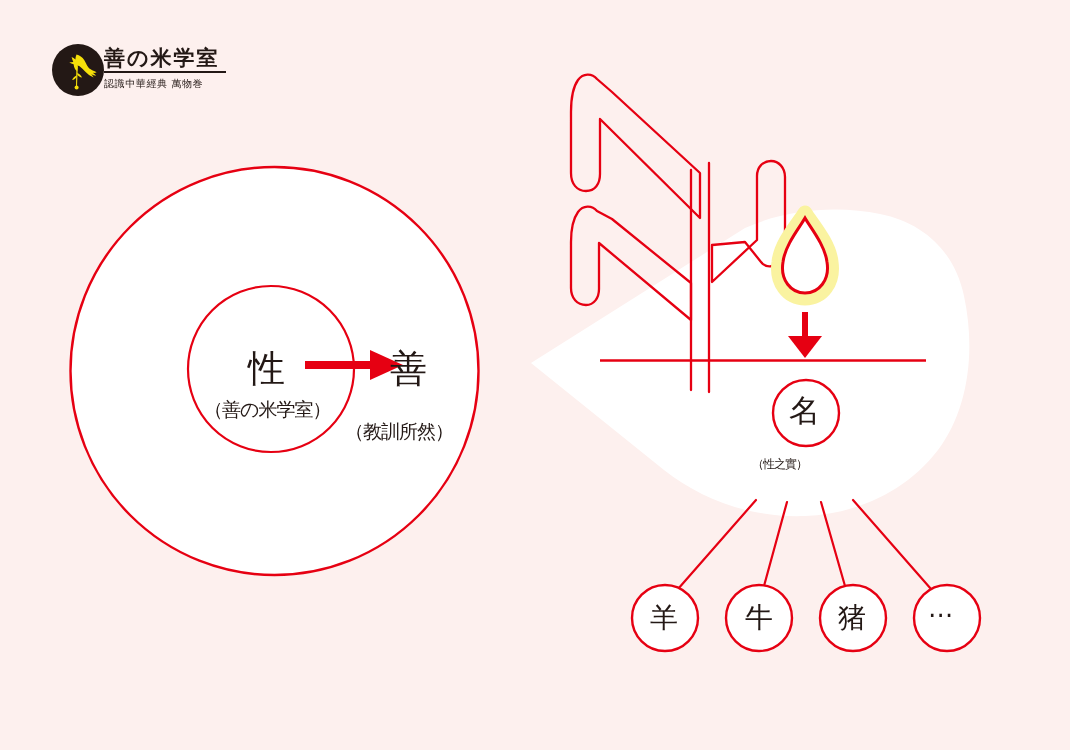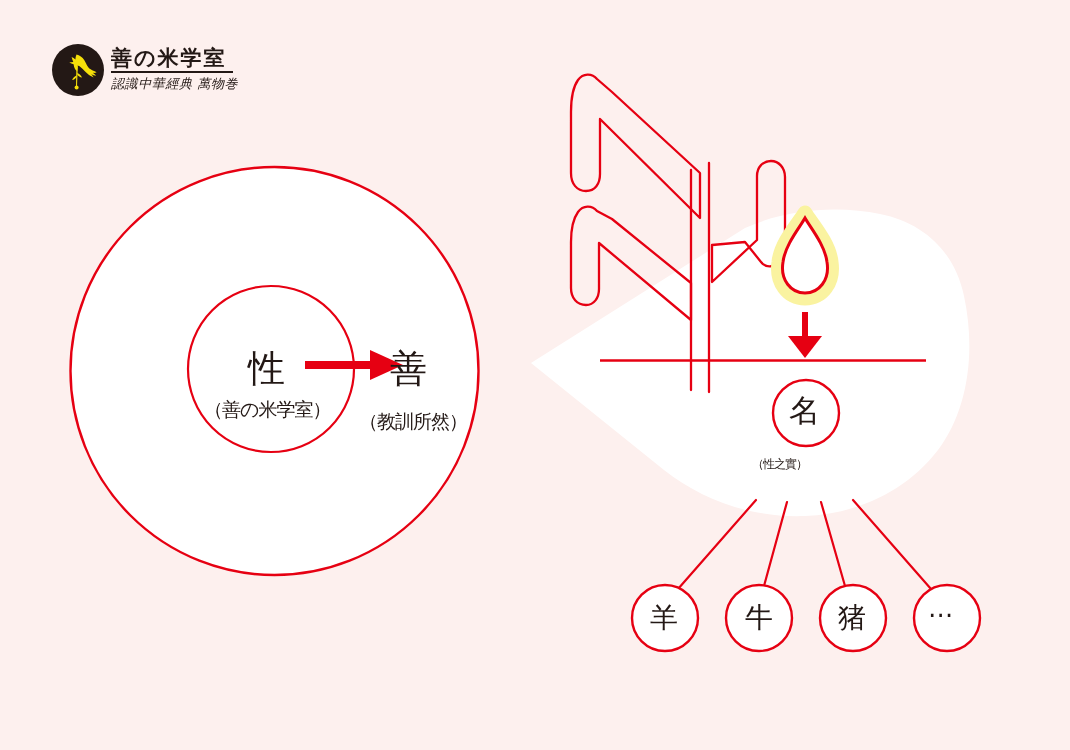--- a/index.html
+++ b/index.html
@@ -29,21 +29,20 @@
     top: 44px;
     display: flex;
     align-items: flex-start;
   }
   .logo-mark {
     width: 52px;
     height: 52px;
     flex: 0 0 52px;
   }
   .logo-text {
-    margin-left: 7px;
     margin-top: 2px;
     display: flex;
     flex-direction: column;
   }
   .logo-title {
     font-family: "DejaVu Serif", "Liberation Serif", serif;
     font-size: 21px;
     font-weight: bold;
     color: #231815;
     letter-spacing: 2px;
@@ -51,27 +50,26 @@
     white-space: nowrap;
   }
   .logo-rule {
     height: 2px;
     background: #231815;
     margin-top: 1px;
     width: 122px;
   }
   .logo-sub {
     font-family: "DejaVu Serif", "Liberation Serif", serif;
-    font-size: 13px;
+    font-size: 10px;
     color: #231815;
     letter-spacing: 0.6px;
     line-height: 15px;
     margin-top: 3px;
     white-space: nowrap;
-    font-style: italic;
   }
 
   
   .layer {
     position: absolute;
     left: 0;
     top: 0;
     width: 1070px;
     height: 750px;
   }
@@ -90,21 +88,21 @@
   }
   .paren-note {
     font-size: 19px;
     line-height: 22px;
     letter-spacing: -1px;
   }
 
   #xing-char  { left: 248px; top: 350px; }
   #shan-char  { left: 390px; top: 350px; }
   #xing-note  { left: 204px; top: 398px; }
-  #shan-note  { left: 345px; top: 410px; margin-left: 14px; }
+  #shan-note  { left: 345px; top: 420px; }
 
   
   #ming-char {
     left: 789px;
     top: 395px;
     font-size: 31px;
     line-height: 31px;
   }
   #ming-note {
     left: 752px;

